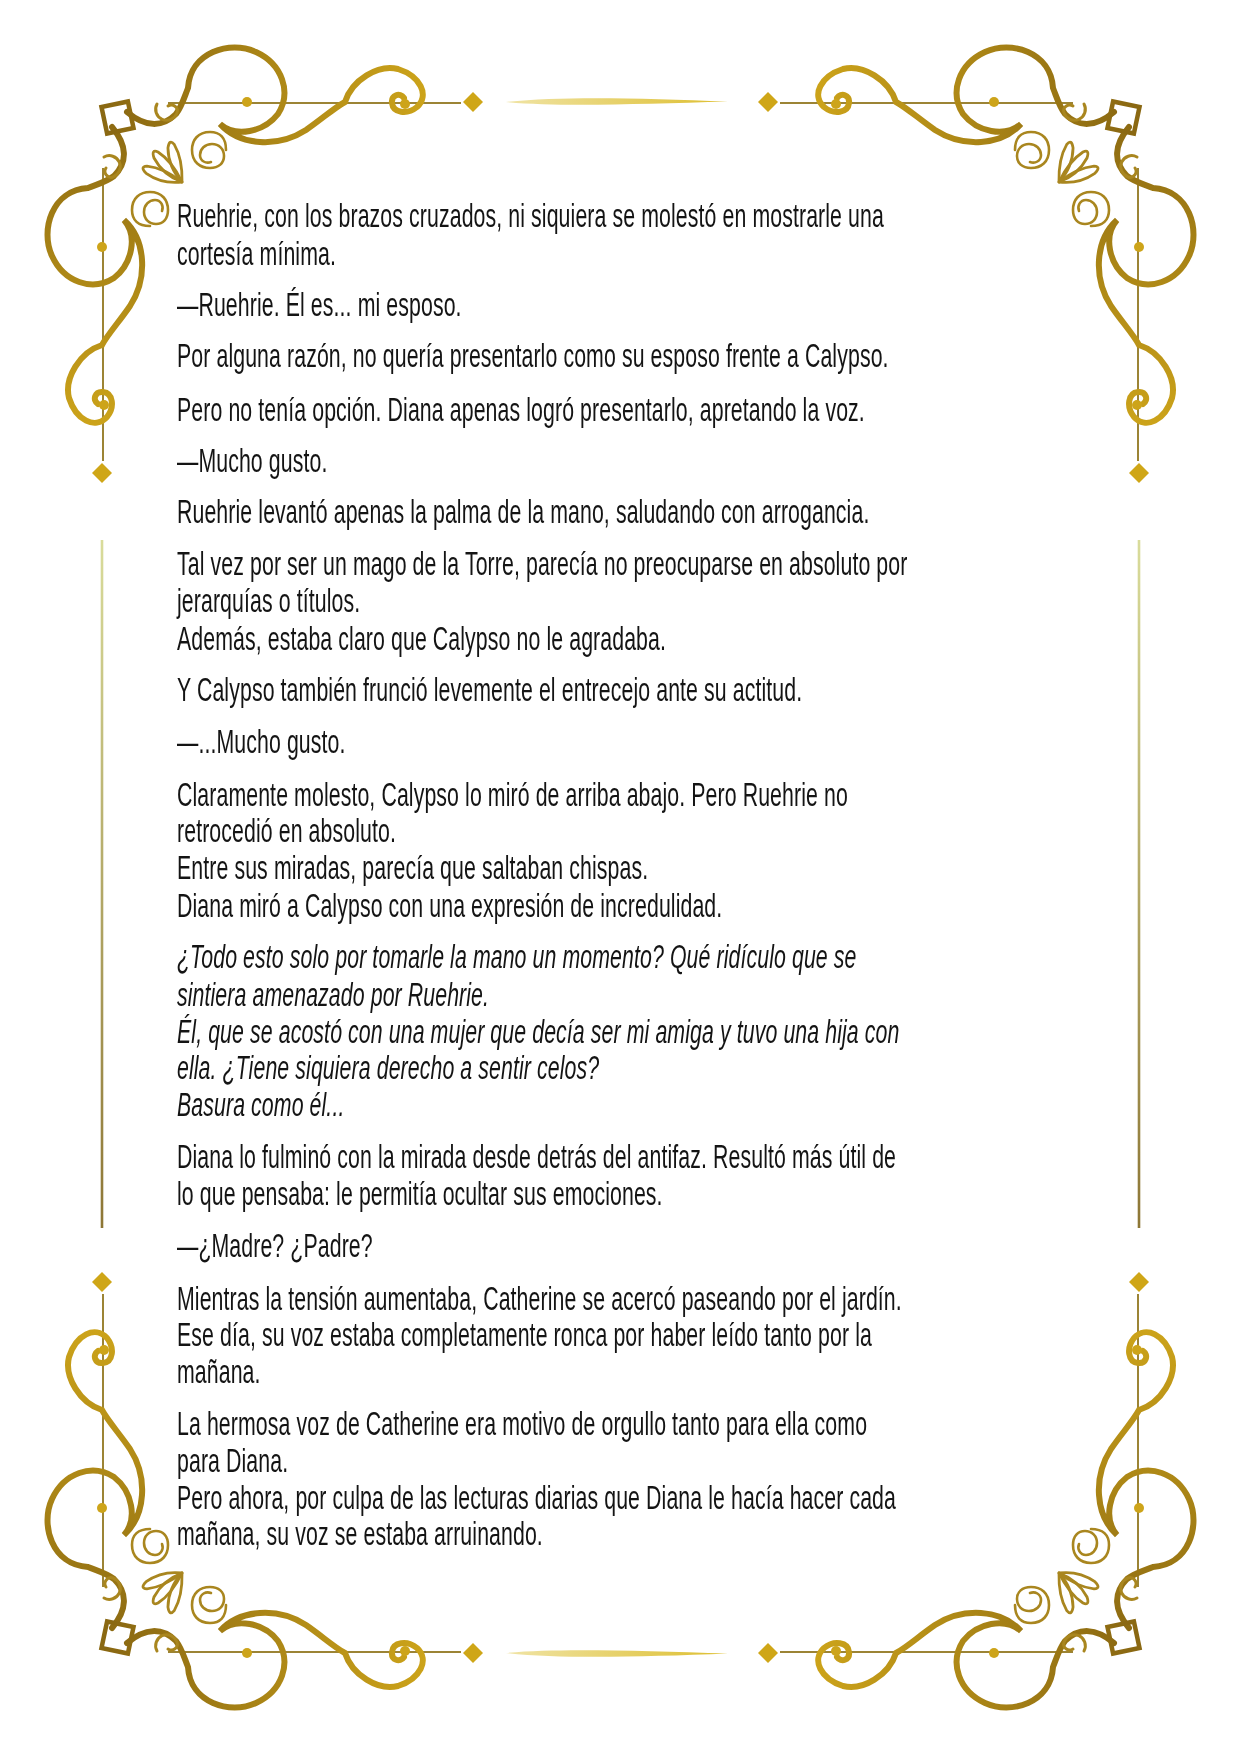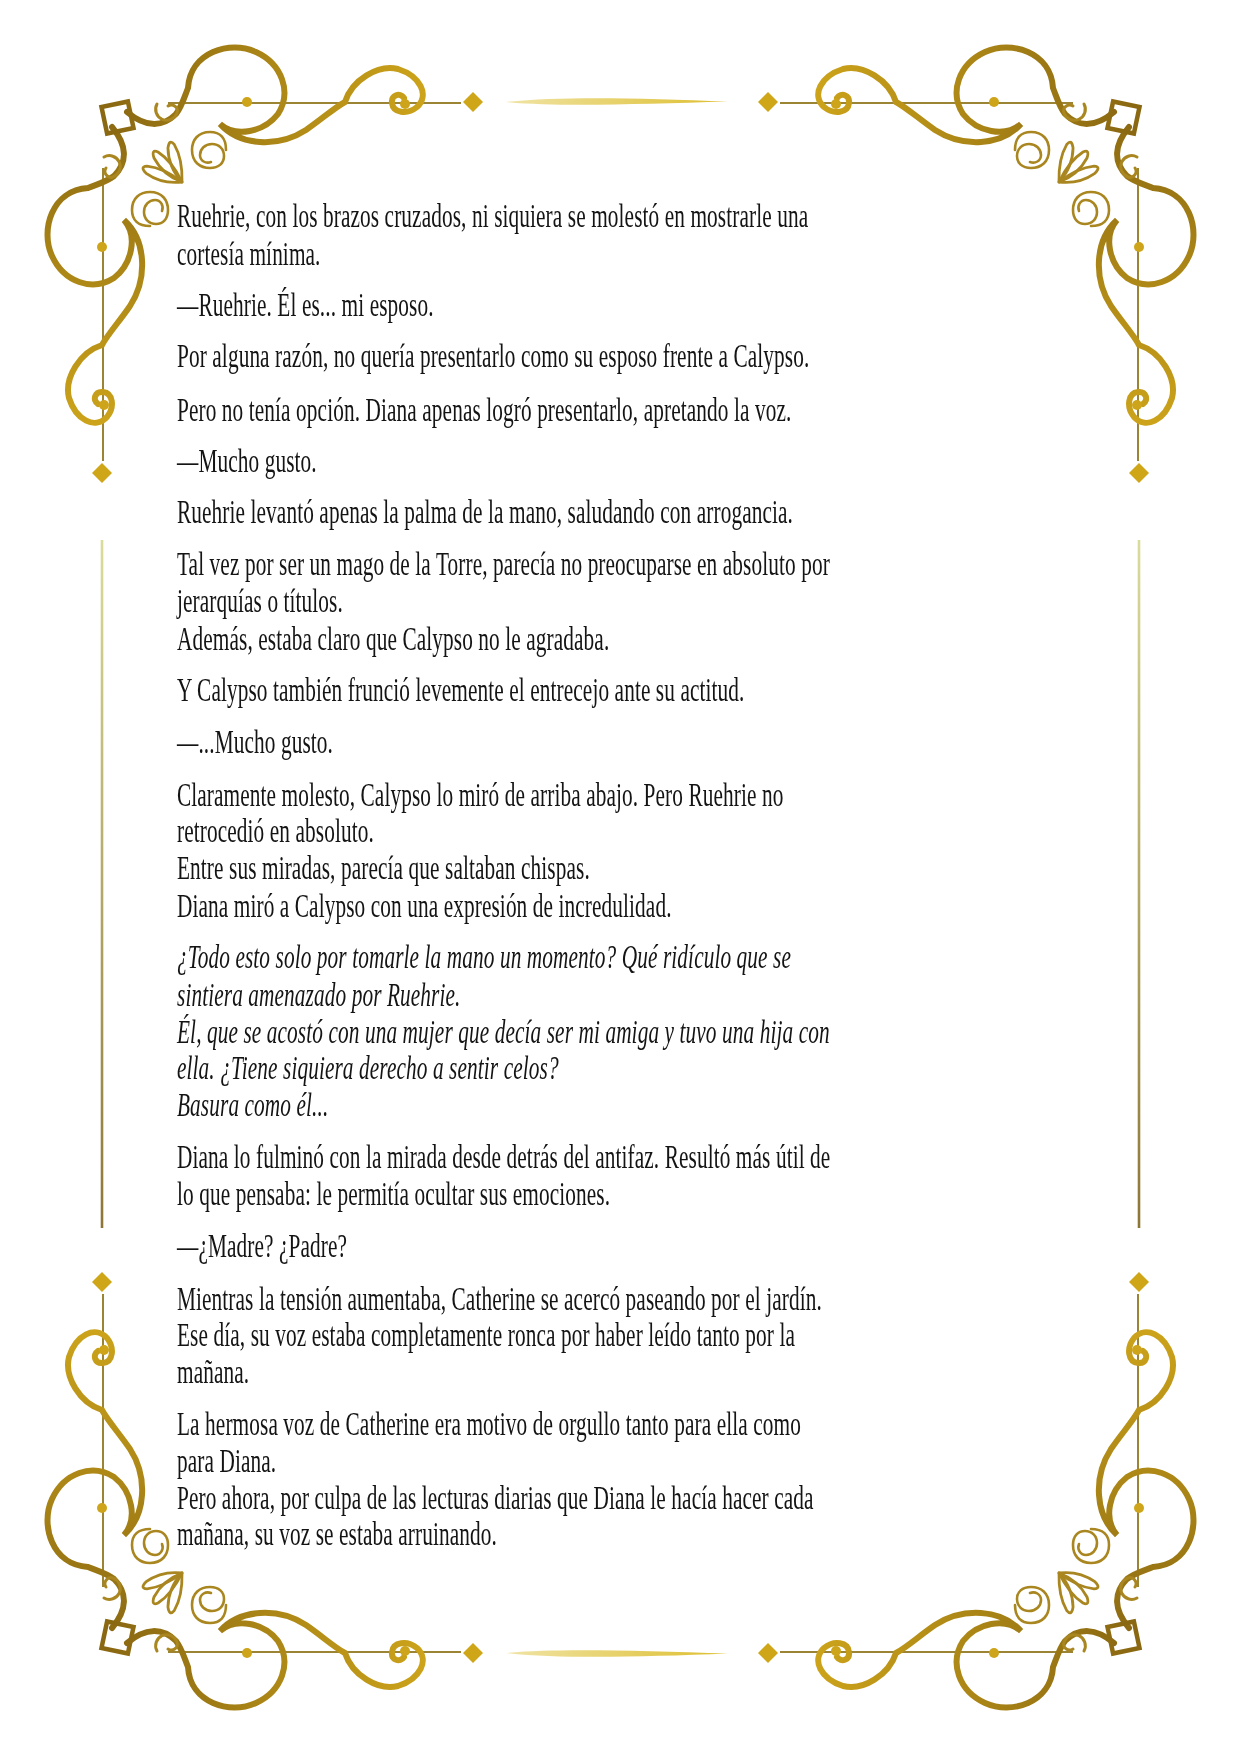--- a/index.html
+++ b/index.html
@@ -2,21 +2,21 @@
 <html style="--background: #ffffff; --ink: #141414; --gold-dark: #8a6812; --gold-mid: #a9861f; --gold-bright: #cda41a; --gold-deep: #cfa617; --gold-pale: #f0e4a6; --gold-lens: #ddbe2e; --gold-olive: #9c8435;"><head>
 <meta charset="utf-8">
 <style>
   html,body{margin:0;padding:0;background:#e8e8e8;}
   .page{
     position:relative;
     width:1241px;height:1755px;
     margin:0 auto;
     background:var(--background,#ffffff);
     overflow:hidden;
-    font-family:Liberation Serif, serif;
+    font-family:Liberation Sans, sans-serif;
   }
   svg.frame{position:absolute;inset:0;pointer-events:none;}
 
   
   .thin-line{stroke:var(--gold-olive,#9c8435);stroke-width:2;fill:none;}
   .side-line{stroke:url(#gradSide);stroke-width:2.6;fill:none;}
   .flourish{stroke:url(#gradEdge);stroke-width:6;fill:none;stroke-linecap:round;}
   .square{stroke:url(#gradEdge);stroke-width:4.5;fill:none;}
   .curl{stroke:var(--gold-mid,#a9861f);stroke-width:3;fill:none;stroke-linecap:round;}
   .spiral{stroke:var(--gold-mid,#a9861f);stroke-width:2.6;fill:none;stroke-linecap:round;}

